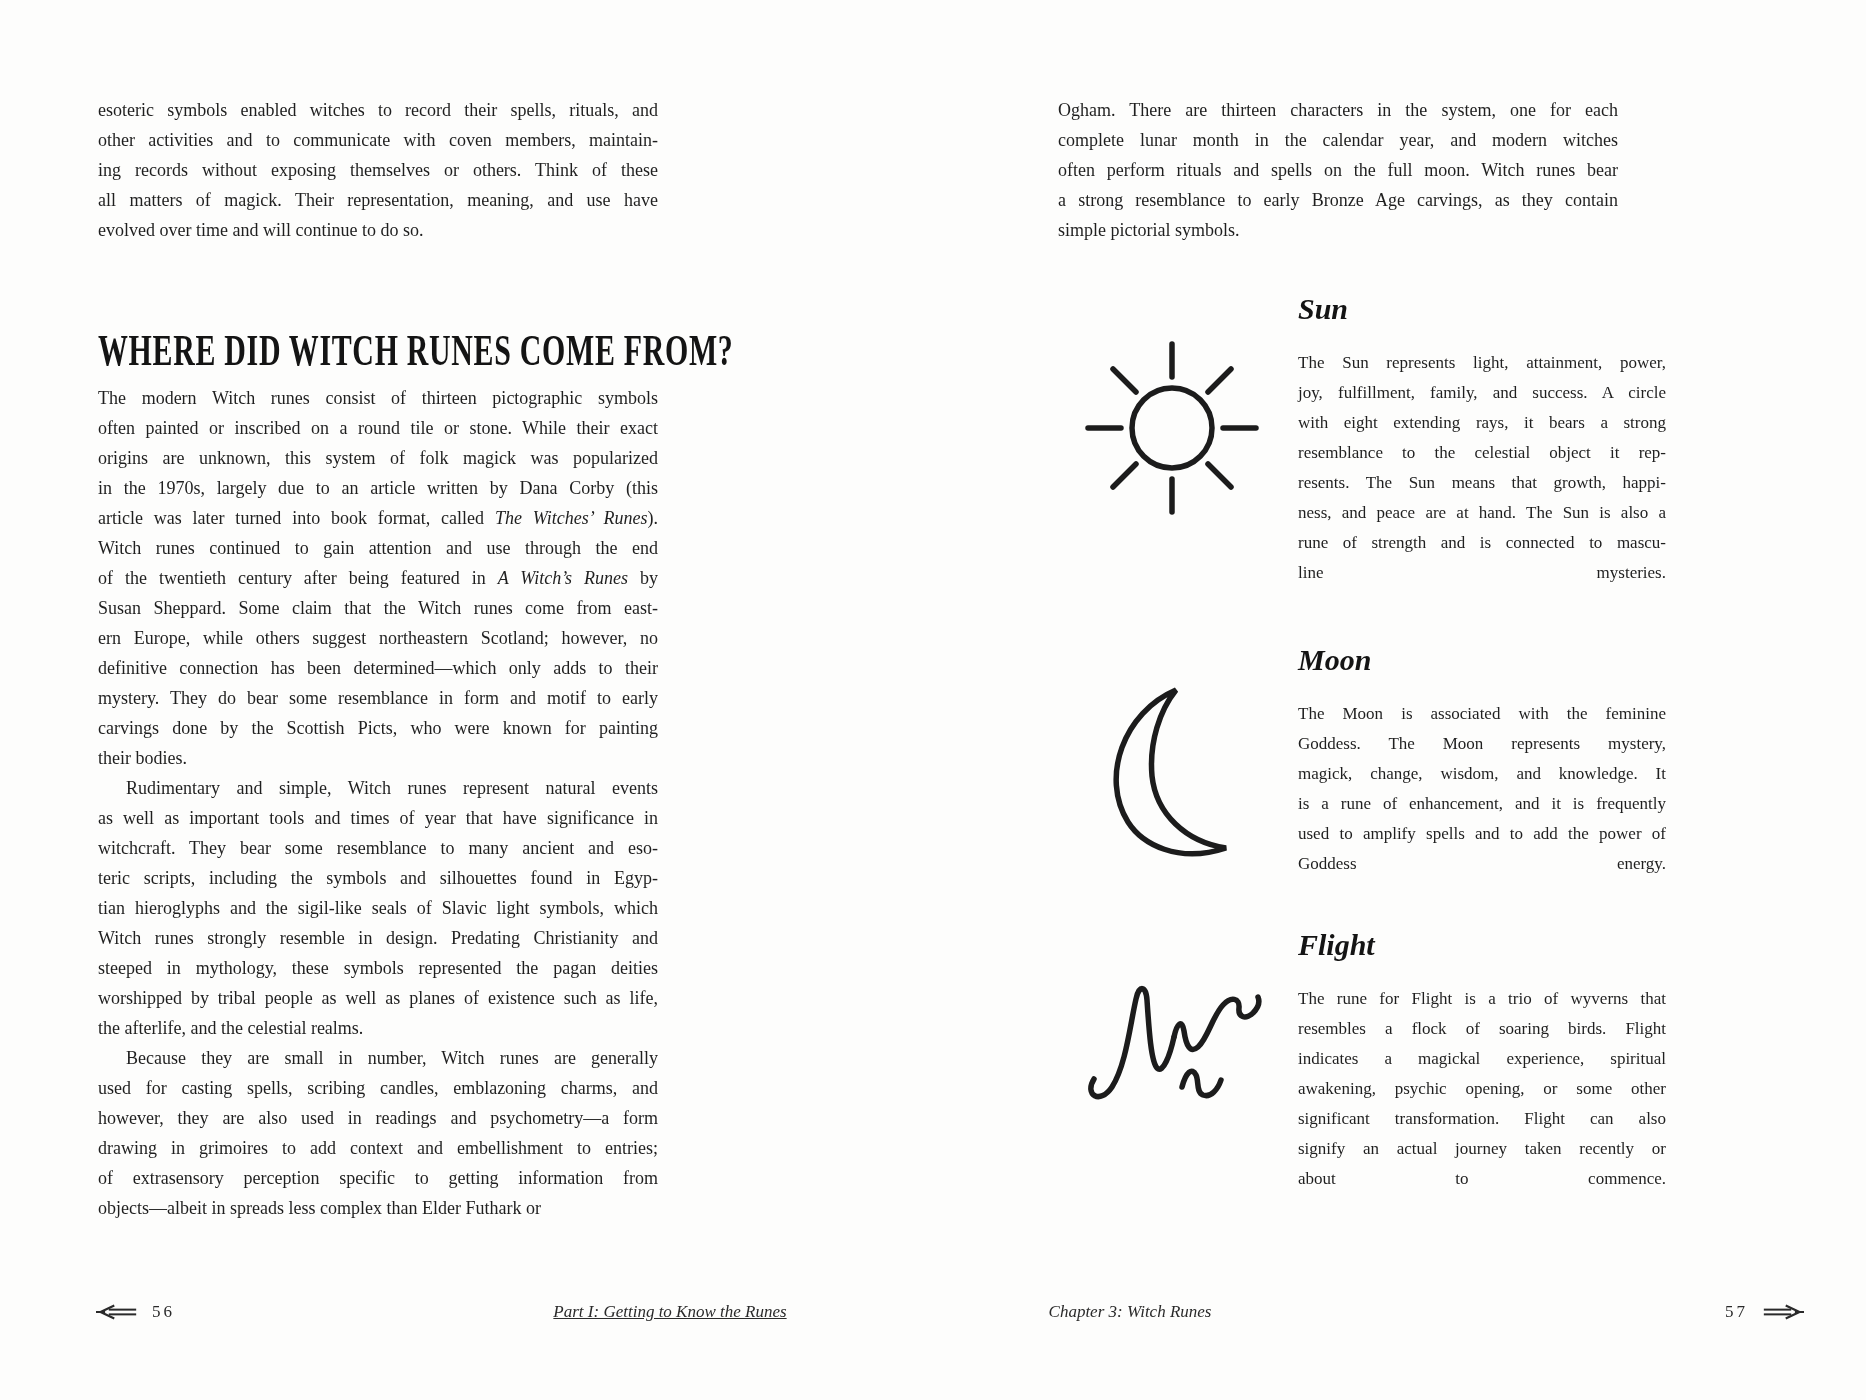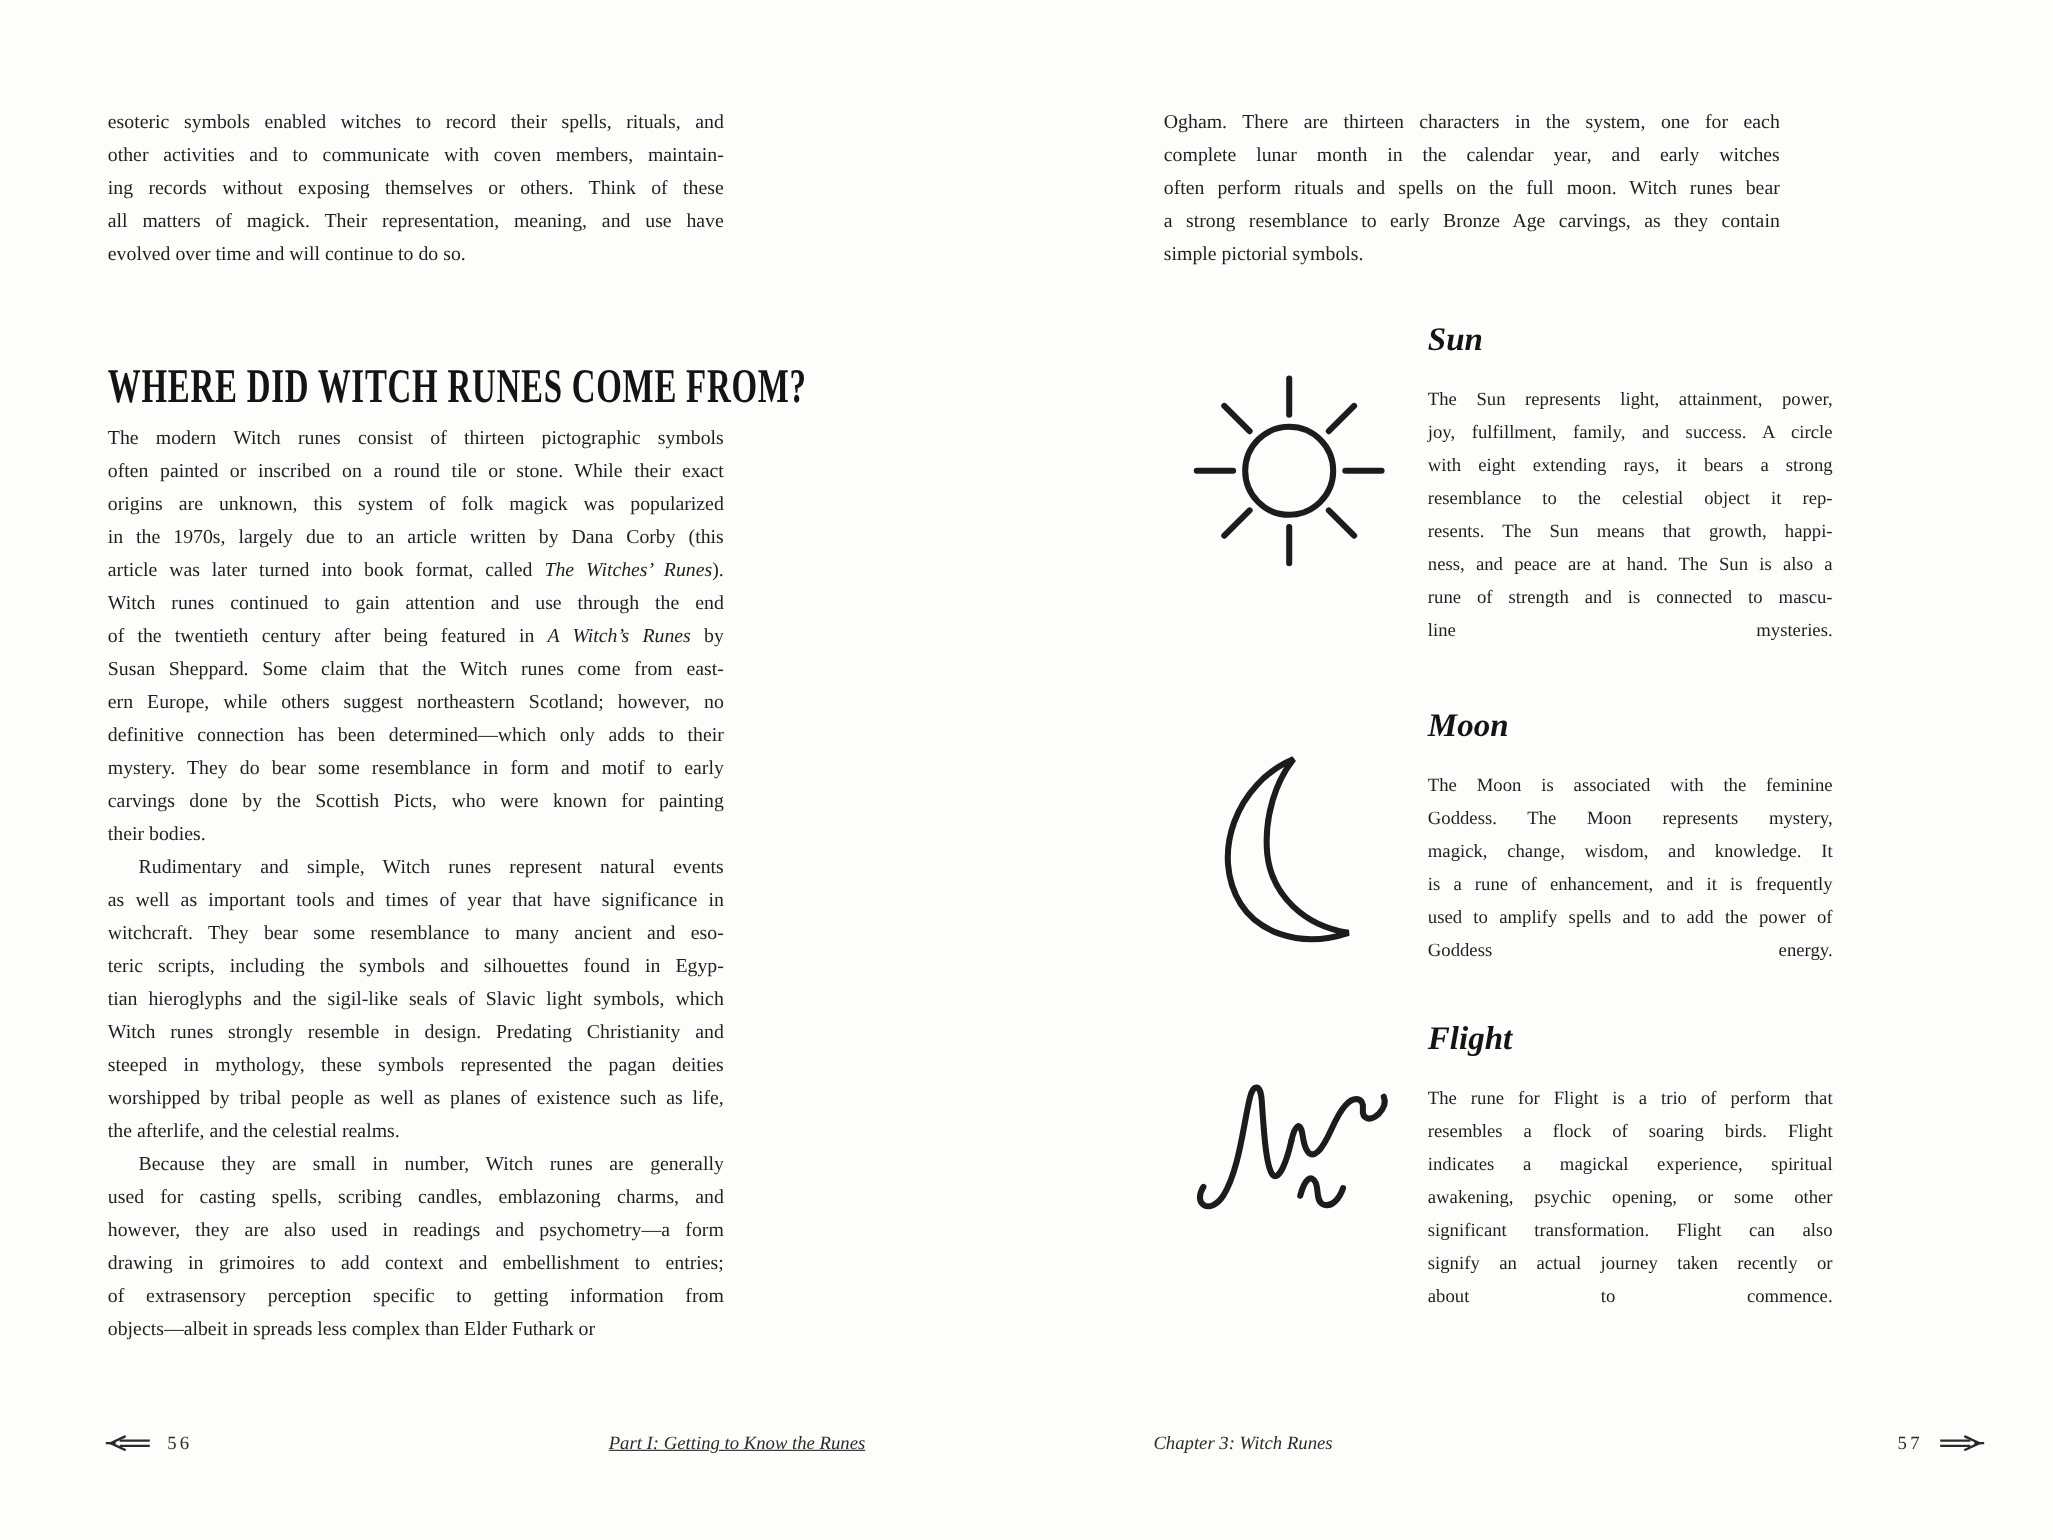--- a/index.html
+++ b/index.html
@@ -96,21 +96,21 @@
       </span>
       <span class="folio">56</span>
     </div>
     <div class="abs running-head" style="left:520px;top:1302px;width:300px;text-decoration:underline;">Part I: Getting to Know the Runes</div>
   </div>
 
   <div class="abs" style="left:933px;top:0;width:933px;height:1400px;">
 
     <div class="abs lines" style="left:125px;top:95px;width:560px;">
         <div class="tline">Ogham. There are thirteen characters in the system, one for each</div>
-        <div class="tline">complete lunar month in the calendar year, and early witches</div>
+        <div class="tline">complete lunar month in the calendar year, and modern witches</div>
         <div class="tline">often perform rituals and spells on the full moon. Witch runes bear</div>
         <div class="tline">a strong resemblance to early Bronze Age carvings, as they contain</div>
         <div class="tline">simple pictorial symbols.</div>
       </div>
 
     <div class="abs" style="left:151px;top:340px;width:176px;height:176px;line-height:0;">
       <svg width="176" height="176" viewBox="0 0 176 176">
         <g class="rune" stroke-width="5.5" stroke-linecap="round">
           <circle cx="88" cy="88" r="40"></circle>
           <path d="M88 4 V37"></path>
@@ -155,21 +155,21 @@
       <svg width="190" height="140" viewBox="0 0 190 140">
         <g class="rune" stroke-width="5.5" stroke-linecap="round" stroke-linejoin="round">
           <path d="M 12 104 C 2 120, 18 130, 30 112 C 44 90, 48 50, 54 24 C 57 10, 64 10, 65 25 C 67 55, 69 86, 75 93 C 81 99, 88 80, 92 62"></path>
           <path d="M 92 62 C 95 48, 100 44, 102 56 C 104 70, 108 79, 116 72 C 126 63, 130 42, 141 30 C 149 21, 158 23, 157 33 C 156 42, 163 45, 171 38 C 176 33, 178 27, 176 22"></path>
           <path d="M 100 112 C 104 97, 110 92, 114 100 C 117 106, 114 117, 121 120 C 129 123, 136 114, 139 105"></path>
         </g>
       </svg>
     </div>
     <div class="abs sec-heading" style="left:365px;top:928px;">Flight</div>
     <div class="abs sec-lines" style="left:365px;top:984px;width:368px;">
-        <div class="tline">The rune for Flight is a trio of perform that</div>
+        <div class="tline">The rune for Flight is a trio of wyverns that</div>
         <div class="tline">resembles a flock of soaring birds. Flight</div>
         <div class="tline">indicates a magickal experience, spiritual</div>
         <div class="tline">awakening, psychic opening, or some other</div>
         <div class="tline">significant transformation. Flight can also</div>
         <div class="tline">signify an actual journey taken recently or</div>
         <div class="tline">about to commence.</div>
       </div>
 
     <div class="abs running-head" style="left:47px;top:1302px;width:300px;">Chapter 3: Witch Runes</div>
     <div class="abs footer-row" style="left:792px;top:1300px;height:24px;">

